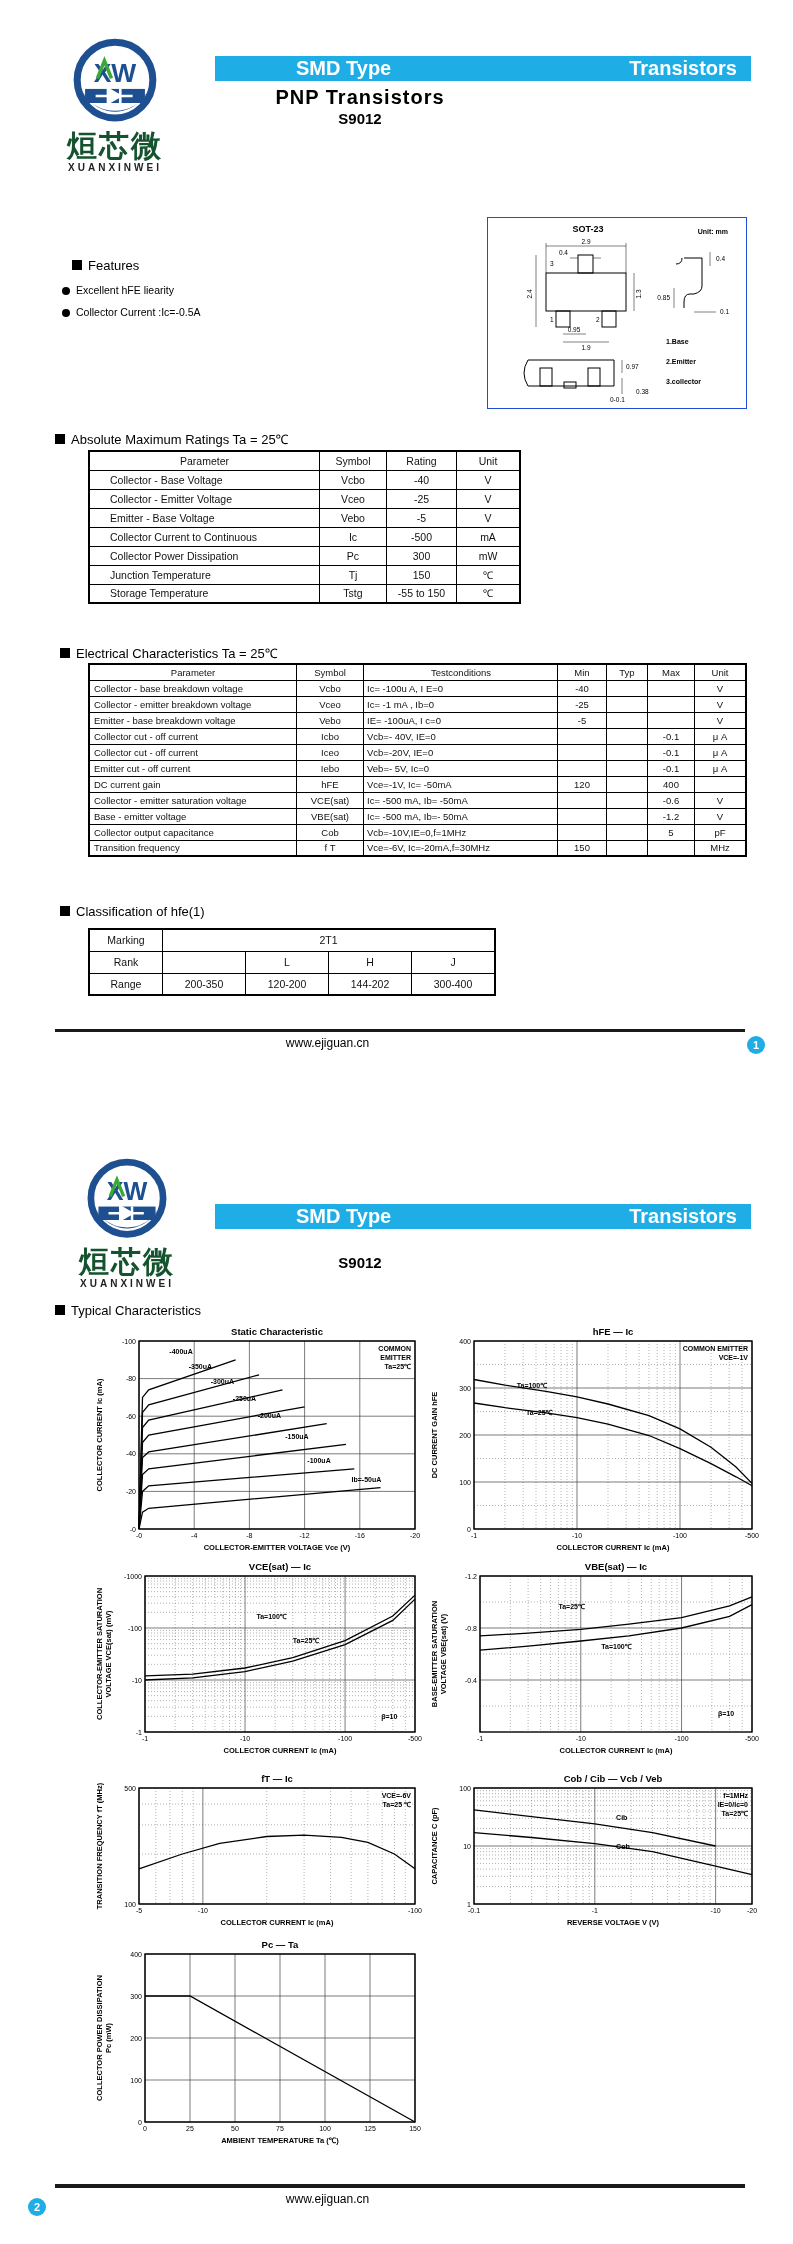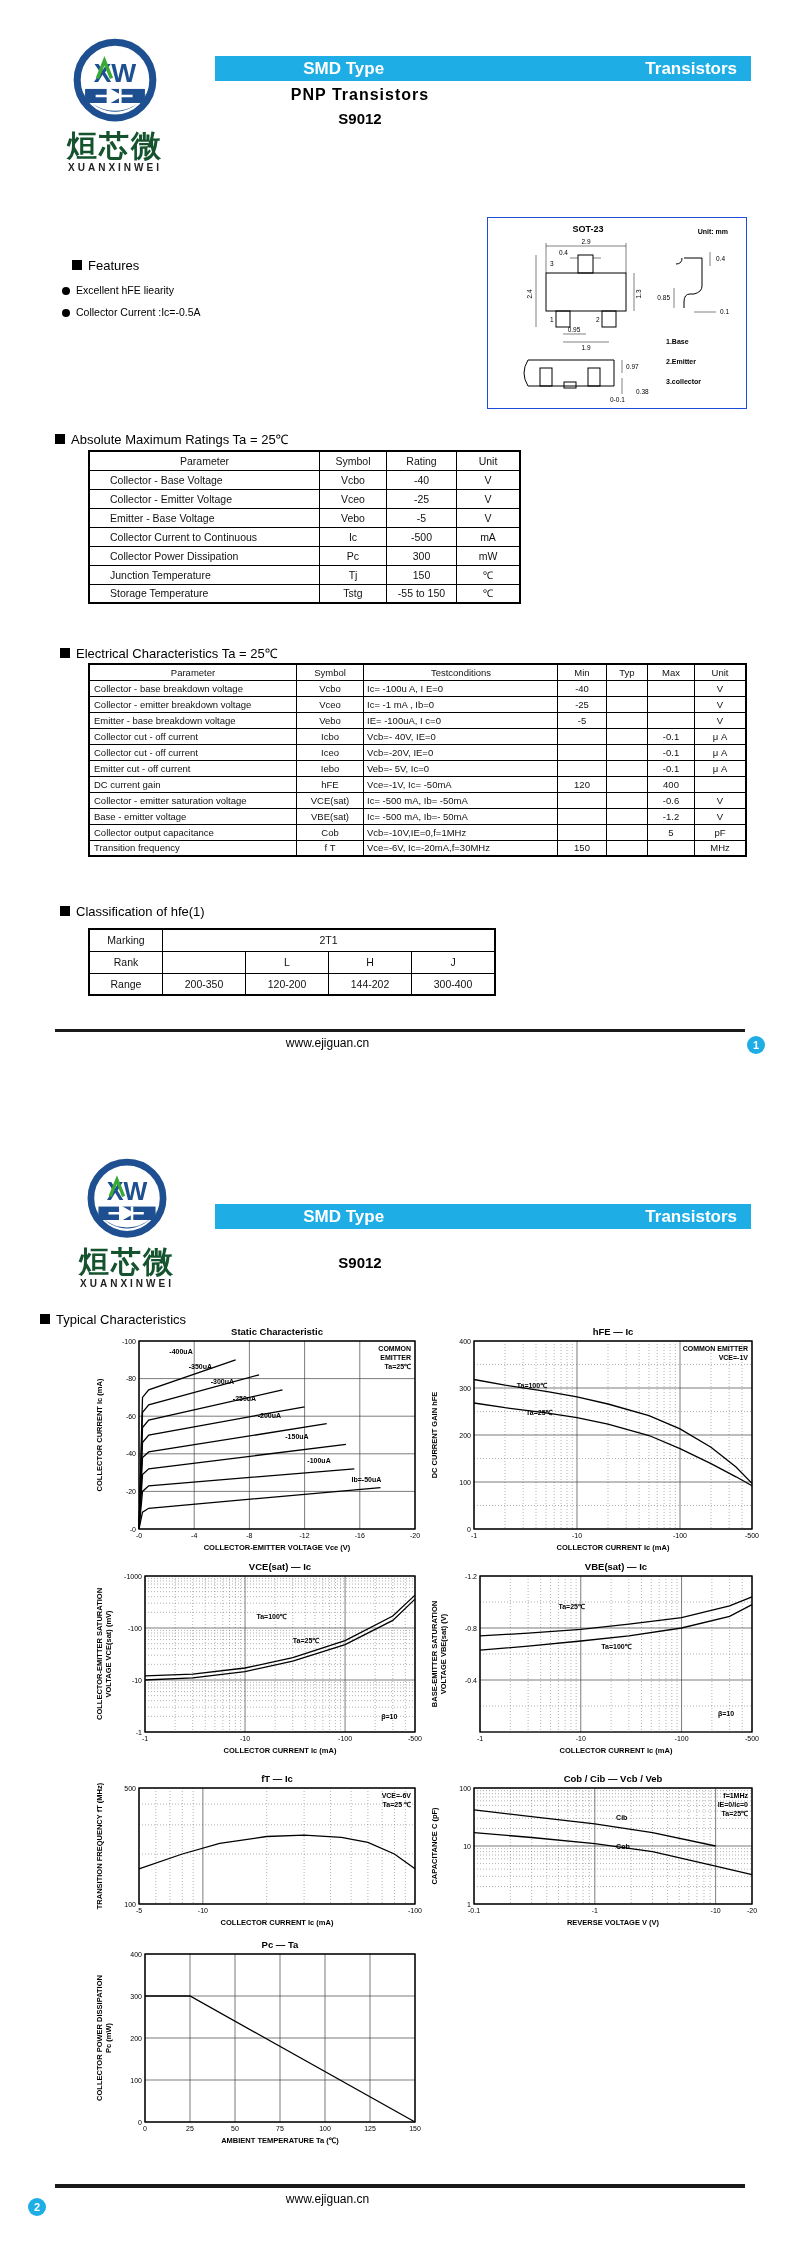--- a/index.html
+++ b/index.html
@@ -4,26 +4,26 @@
 <style>
   html,body{margin:0;padding:0;background:#e8e8e8;font-family:"Liberation Sans",sans-serif;}
   .sheet{position:relative;width:793px;height:2244px;background:#fff;margin:0 auto;overflow:hidden;color:#111;}
   
   .logo{position:absolute;text-align:center;}
   .logo .cn{font-size:30px;font-weight:bold;letter-spacing:2px;color:#14532d;font-family:"DejaVu Sans",sans-serif;line-height:1.05;}
   .logo .en{font-size:10px;letter-spacing:3px;color:#222;font-weight:bold;}
   #logo1{left:50px;top:36px;width:130px;}
   #logo2{left:62px;top:1156px;width:130px;}
   
-  .bar{position:absolute;left:215px;width:536px;height:25px;background:#1fade6;color:#fff;display:flex;align-items:center;font-weight:bold;font-size:17px;}
+  .bar{position:absolute;left:215px;width:536px;height:25px;background:#1fade6;color:#fff;display:flex;align-items:center;font-weight:bold;font-size:20px;}
   #bar1{top:56px;} #bar2{top:1204px;}
   .bar .b-left{width:48%;text-align:center;}
   .bar .b-right{flex:1;text-align:right;padding-right:14px;}
   .center-line{position:absolute;left:160px;width:400px;text-align:center;color:#000;}
-  #pnp-title{top:86px;font-size:16px;font-weight:bold;letter-spacing:1px;}
+  #pnp-title{top:86px;font-size:20px;font-weight:bold;letter-spacing:1px;}
   #part1{top:110px;font-size:15px;font-weight:bold;}
   #part2{top:1254px;font-size:15px;font-weight:bold;}
   
   .sec{position:absolute;font-size:13px;color:#000;white-space:nowrap;}
   .sq{display:inline-block;width:10px;height:10px;background:#000;margin-right:6px;}
   
   .feat-item{position:absolute;font-size:10.5px;color:#000;}
   .dot{display:inline-block;width:8px;height:8px;background:#000;border-radius:50%;margin-right:6px;vertical-align:middle;}
   
   #pkg{position:absolute;left:487px;top:217px;width:258px;height:190px;border:1px solid #1d4ed8;}
@@ -402,21 +402,21 @@
     <div class="cn">烜芯微</div>
     <div class="en">XUANXINWEI</div>
   </div>
 
   <div class="bar" id="bar2">
     <span class="b-left">SMD Type</span>
     <span class="b-right">Transistors</span>
   </div>
   <div class="center-line" id="part2">S9012</div>
 
-  <div class="sec" style="left:40px;top:1303px;margin-top:9px;">
+  <div class="sec" style="left:55px;top:1303px;">
     <span class="sq"></span><span>Typical Characteristics</span>
   </div>
 
   <div class="chart" id="chart-static"><svg width="330" height="230" viewBox="0 0 330 230">
         <line x1="44" y1="16" x2="44" y2="204" class="mj"></line>
         <text x="44" y="213" class="tk" text-anchor="middle">-0</text>
         <line x1="99.2" y1="16" x2="99.2" y2="204" class="mj"></line>
         <text x="99.2" y="213" class="tk" text-anchor="middle">-4</text>
         <line x1="154.4" y1="16" x2="154.4" y2="204" class="mj"></line>
         <text x="154.4" y="213" class="tk" text-anchor="middle">-8</text>

